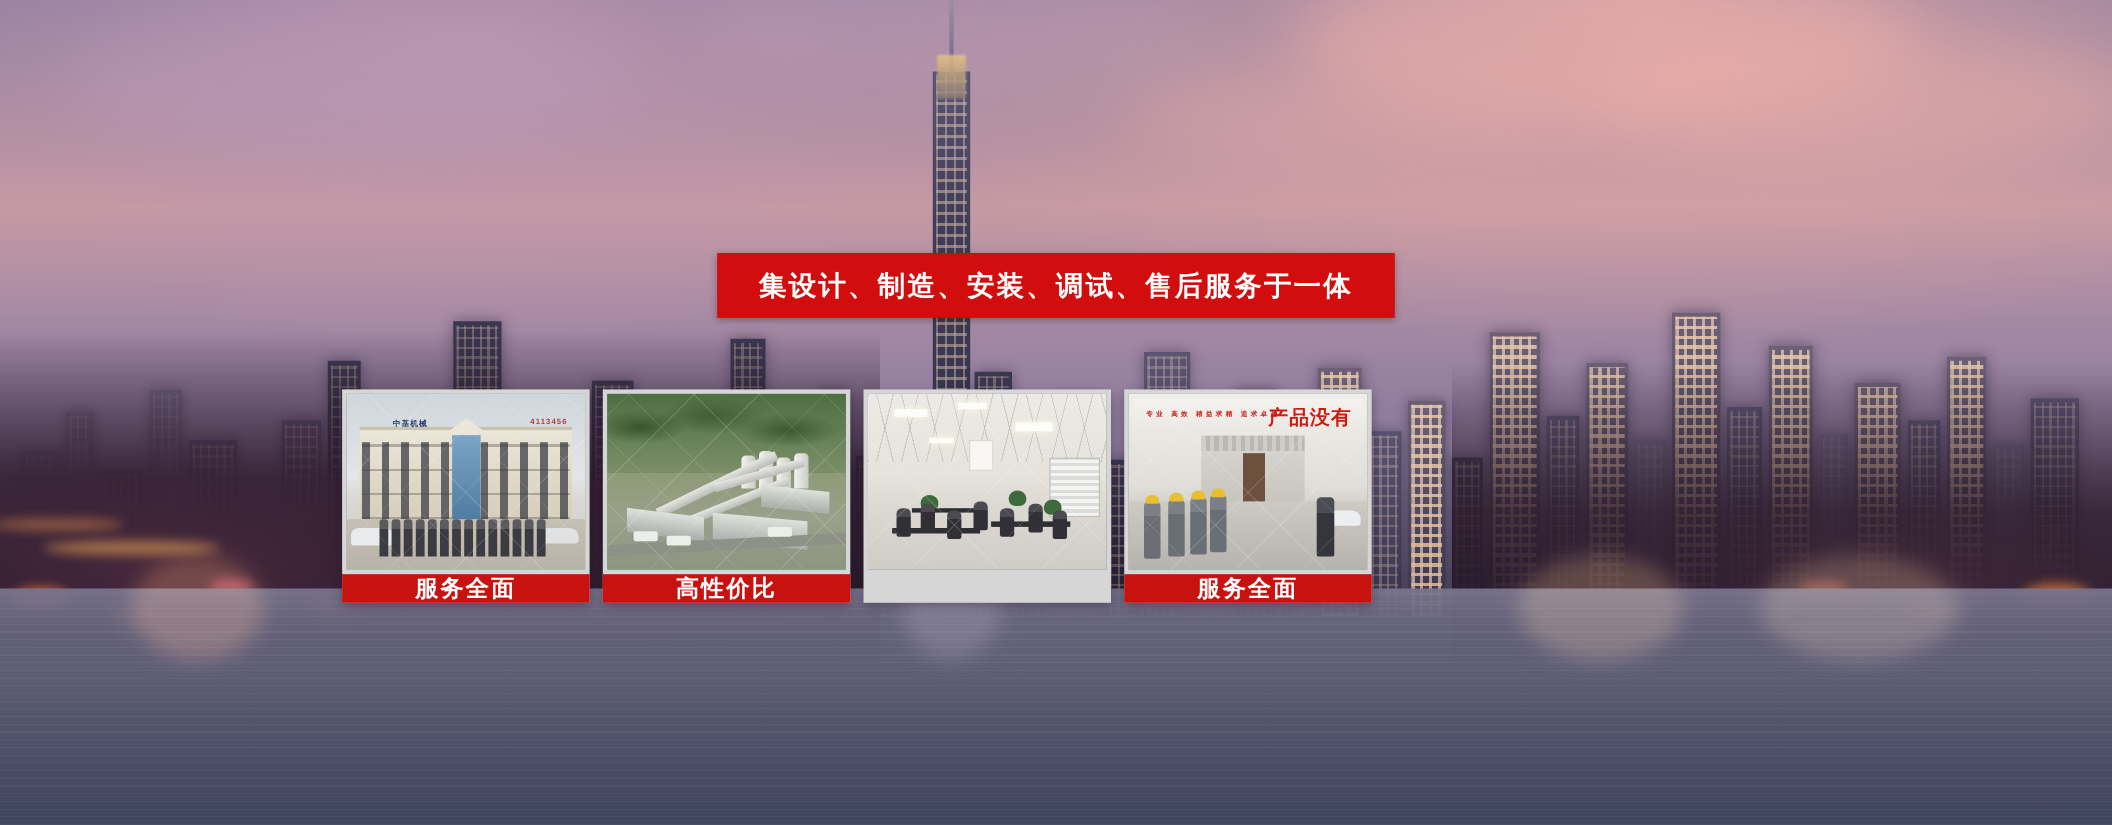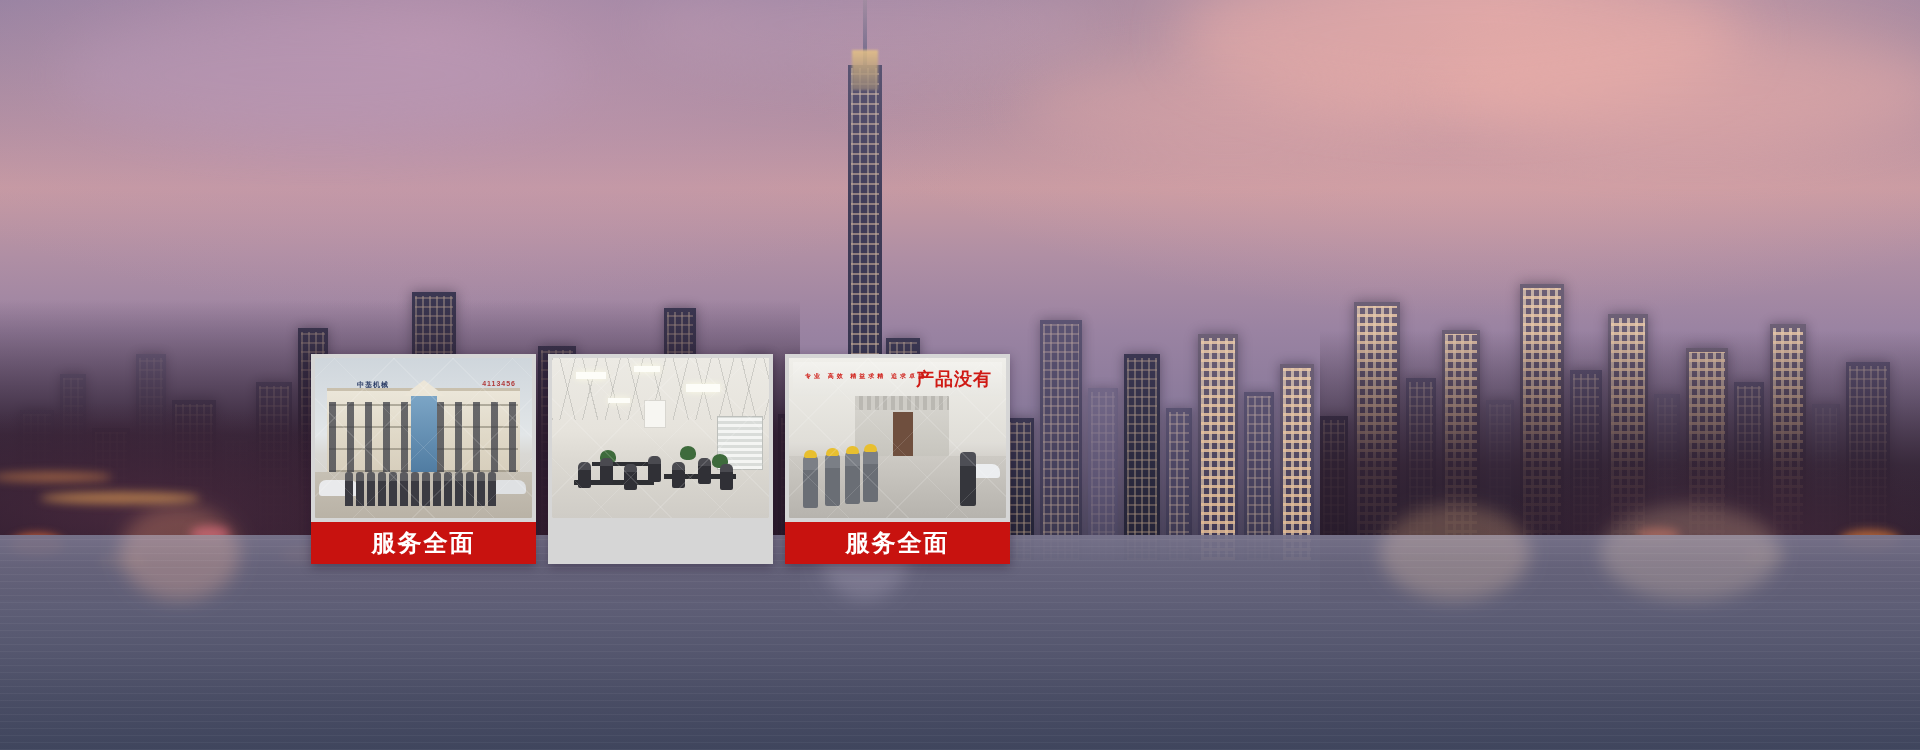--- a/index.html
+++ b/index.html
@@ -169,23 +169,23 @@
     width:225px;
     background:#d6d6d6;
     padding:4px 4px 0 4px;
     box-shadow:0 3px 10px rgba(25,10,35,.35);
   }
   .card-photo{
     position:relative; width:217px; height:160px; overflow:hidden;
     background:#8b8e92;
   }
   .card-cap{
-    height:42px; margin:4px -4px 0 -4px;
+    height:26px; margin:4px -4px 0 -4px;
     background:#c8120f;
-    color:#fff; font-size:24px; font-weight:bold; letter-spacing:2px;
+    color:#fff; font-size:21px; font-weight:bold; letter-spacing:2px;
     display:flex; align-items:center; justify-content:center;
   }
   
   .wm{
     position:absolute; inset:0; pointer-events:none;
     background-image:
       repeating-linear-gradient(45deg, rgba(255,255,255,.13) 0 1px, rgba(0,0,0,0) 1px 42px),
       repeating-linear-gradient(-45deg, rgba(255,255,255,.13) 0 1px, rgba(0,0,0,0) 1px 42px);
   }
 
@@ -358,20 +358,21 @@
   </div>
 
   <div class="river">
     <div class="reflect" style="left:120px;  width:120px; background:rgba(255,150,80,.55);"></div>
     <div class="reflect" style="left:1380px; width:150px; background:rgba(255,190,120,.5);"></div>
     <div class="reflect" style="left:1600px; width:180px; background:rgba(255,200,140,.45);"></div>
     <div class="reflect" style="left:820px;  width:90px;  background:rgba(220,200,230,.35);"></div>
   </div>
 
 
+  <div class="subbar">集设计、制造、安装、调试、售后服务于一体</div>
 
   <div class="cards">
 
     <div class="card">
       <div class="card-photo">
         <div class="p1-sky"></div>
         <div class="p1-bld"></div>
         <div class="p1-rows"></div>
         <div class="p1-glass"></div>
         <div class="p1-ped"></div>
@@ -394,20 +395,42 @@
             <i></i>
             <i></i>
             <i></i>
             <i></i>
         </div>
         <div class="wm"></div>
       </div>
       <div class="card-cap">服务全面</div>
     </div>
 
+    <div class="card">
+      <div class="card-photo">
+        <div class="p2-bg"></div>
+        <div class="p2-trees"></div>
+        <div class="p2-silo" style="left:122px; top:56px; height:30px;"></div>
+        <div class="p2-silo" style="left:138px; top:52px; height:34px;"></div>
+        <div class="p2-silo" style="left:154px; top:58px; height:28px;"></div>
+        <div class="p2-silo" style="left:170px; top:54px; height:32px;"></div>
+        <div class="p2-conv" style="left:40px;  top:78px;  width:120px; height:9px; transform:rotate(-26deg);"></div>
+        <div class="p2-conv" style="left:58px;  top:96px;  width:110px; height:8px; transform:rotate(-22deg);"></div>
+        <div class="p2-conv" style="left:96px;  top:70px;  width:84px;  height:8px; transform:rotate(-16deg);"></div>
+        <div class="p2-shed" style="left:18px;  top:108px; width:70px;  height:22px; transform:skewY(7deg);"></div>
+        <div class="p2-shed" style="left:96px;  top:112px; width:86px;  height:26px; transform:skewY(5deg);"></div>
+        <div class="p2-shed" style="left:140px; top:86px;  width:62px;  height:20px; transform:skewY(6deg);"></div>
+        <div class="p2-road"></div>
+        <div class="p2-truck" style="left:24px;  bottom:26px;"></div>
+        <div class="p2-truck" style="left:54px;  bottom:22px;"></div>
+        <div class="p2-truck" style="left:146px; bottom:30px;"></div>
+        <div class="wm"></div>
+      </div>
+      <div class="card-cap">高性价比</div>
+    </div>
 
     <div class="card">
       <div class="card-photo">
         <div class="p3-bg"></div>
         <div class="p3-ceil"></div>
         <div class="p3-lamp" style="left:24px;  top:14px; width:30px; height:7px;"></div>
         <div class="p3-lamp" style="left:82px;  top:8px;  width:26px; height:6px;"></div>
         <div class="p3-lamp" style="left:134px; top:26px; width:34px; height:8px;"></div>
         <div class="p3-lamp" style="left:56px;  top:40px; width:22px; height:5px;"></div>
         <div class="p3-poster"></div>

